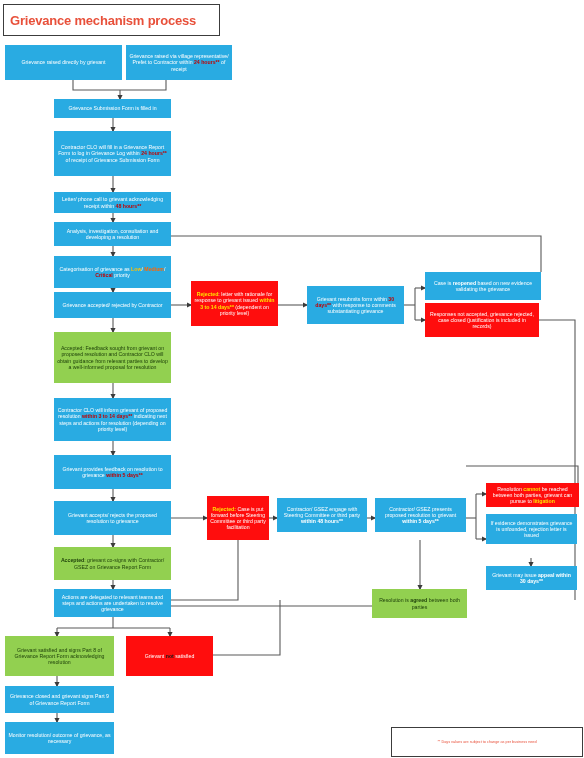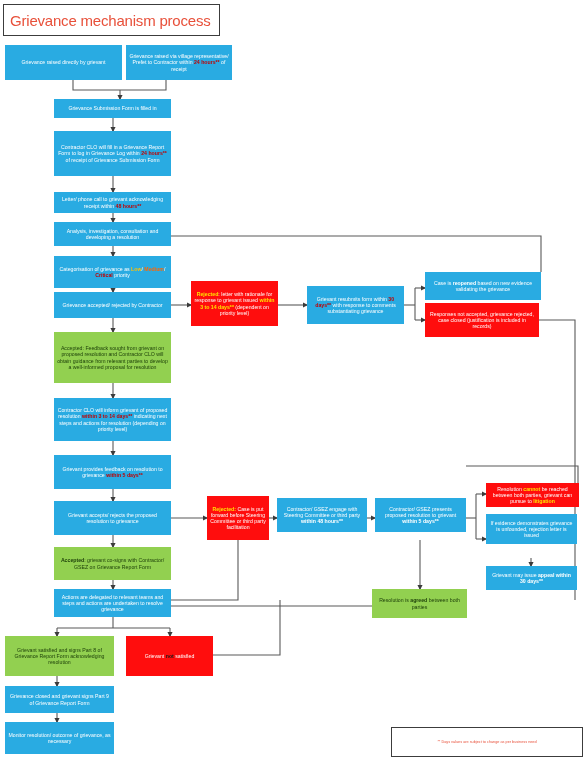--- a/index.html
+++ b/index.html
@@ -18,21 +18,21 @@
   .hl-yellow{color:#FFE100;font-weight:bold;}
   .hl-dark{color:#1a1a1a;font-weight:bold;}
   .hl-b{font-weight:bold;}
   .hl-low{color:#FFC000;font-weight:bold;}
   .hl-med{color:#FF6600;font-weight:bold;}
   .hl-crit{color:#C00000;font-weight:bold;}
   .hl-green{color:#1b3d08;font-weight:bold;}
 
   #title-box{position:absolute;left:3px;top:4px;width:215px;height:30px;
       border:1px solid #3c3c3c;background:#ffffff;display:flex;align-items:center;}
-  #title-text{font-size:15px;font-weight:normal;color:#E8503A;padding-left:6px;
+  #title-text{font-size:13px;font-weight:bold;color:#E8503A;padding-left:6px;
       letter-spacing:-0.2px;}
 
   #footnote-box{position:absolute;left:391px;top:727px;width:190px;height:28px;
       border:1px solid #3c3c3c;background:#ffffff;display:flex;align-items:center;
       justify-content:center;}
   #footnote-text{font-size:3.8px;color:#E8503A;text-align:center;}
 </style>
 </head>
 <body>
 

